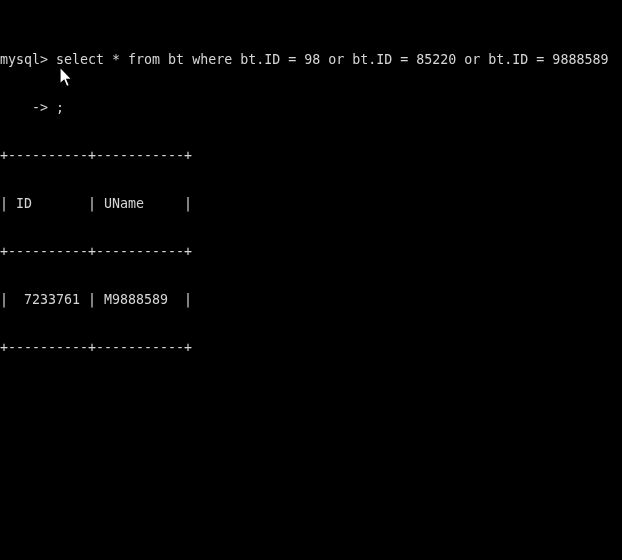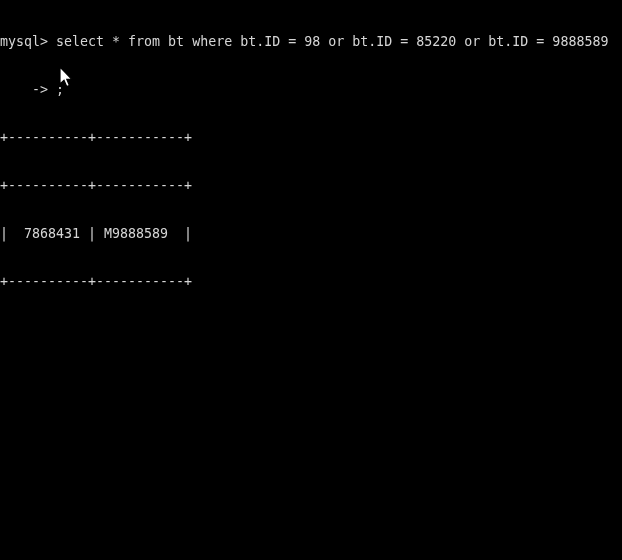--- a/index.html
+++ b/index.html
@@ -19,21 +19,21 @@
     top: 0;
     width: 622px;
     height: 560px;
     background: #000000;
     color: #d6d6d6;
     font-family: "DejaVu Sans Mono", "Liberation Mono", monospace;
     font-size: 13.3px;
     line-height: 16px;
     letter-spacing: 0px;
     white-space: pre;
-    padding: 2px 0 0 0;
+    padding: 20px 0 0 0;
     box-sizing: border-box;
     -webkit-font-smoothing: none;
     font-smooth: never;
   }
   .tline {
     display: block;
     height: 16px;
     white-space: pre;
     font-family: "DejaVu Sans Mono", "Liberation Mono", monospace;
   }
@@ -49,22 +49,23 @@
     pointer-events: none;
   }
 </style>
 </head>
 <body>
 
 <div id="terminal">
   <span class="tline">mysql&gt; select * from bt where bt.ID = 98 or bt.ID = 85220 or bt.ID = 9888589</span>
   <span class="tline">    -&gt; ;</span>
   <span class="tline">+----------+-----------+</span>
+  <span class="tline">| ID       | UName     |</span>
   <span class="tline">+----------+-----------+</span>
-  <span class="tline">|  7868431 | M9888589  |</span>
+  <span class="tline">|  7233761 | M9888589  |</span>
   <span class="tline">+----------+-----------+</span>
   <span class="tline blank"></span>
   
   
   
   
   
   
   
   

